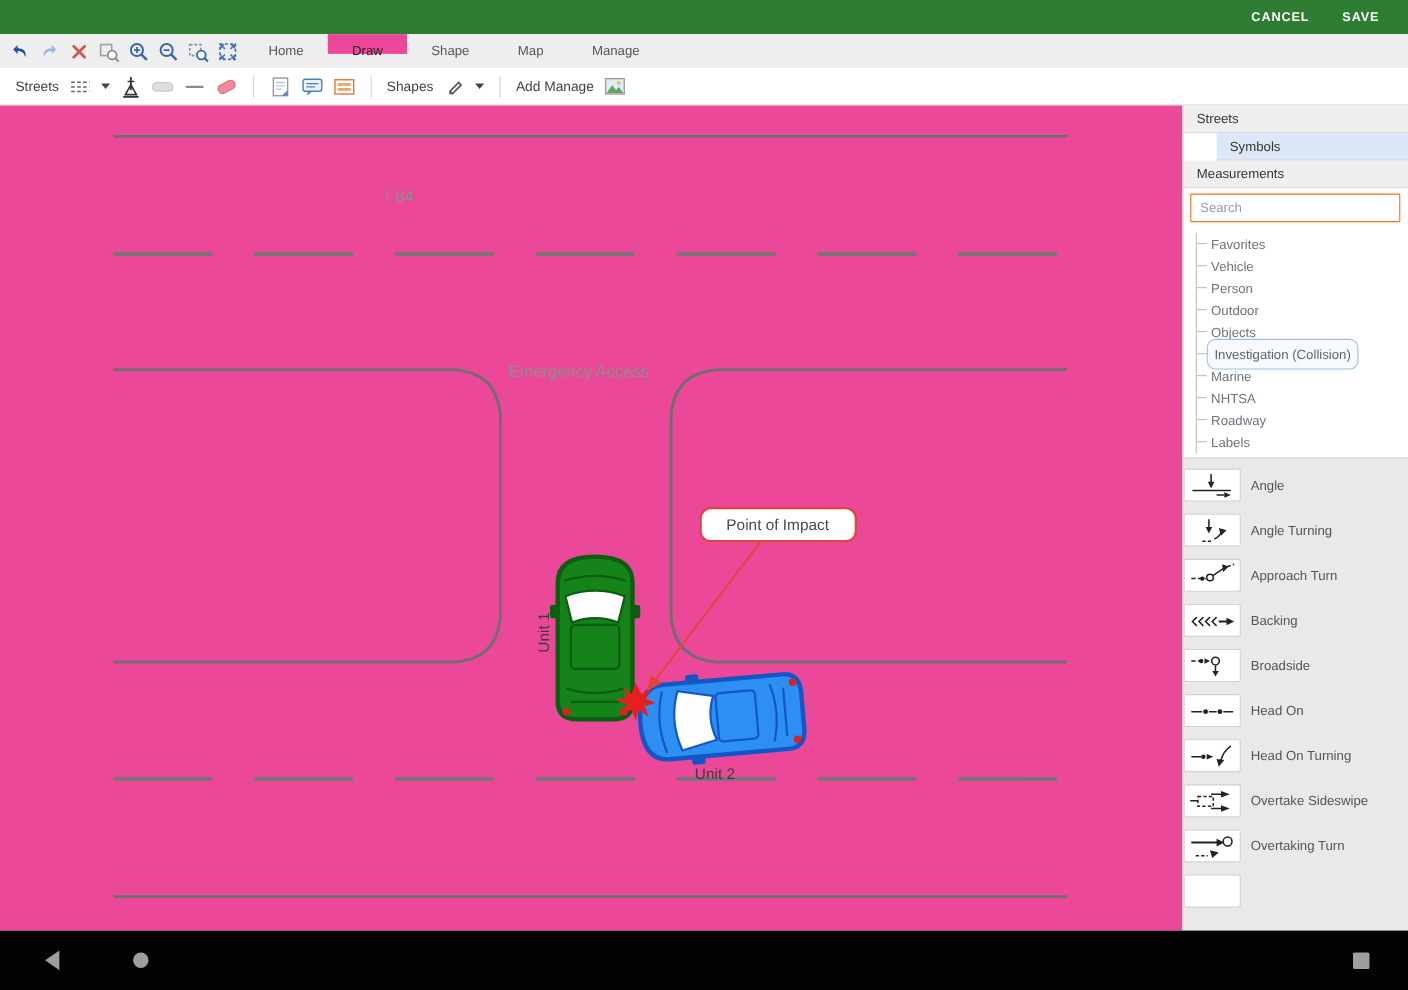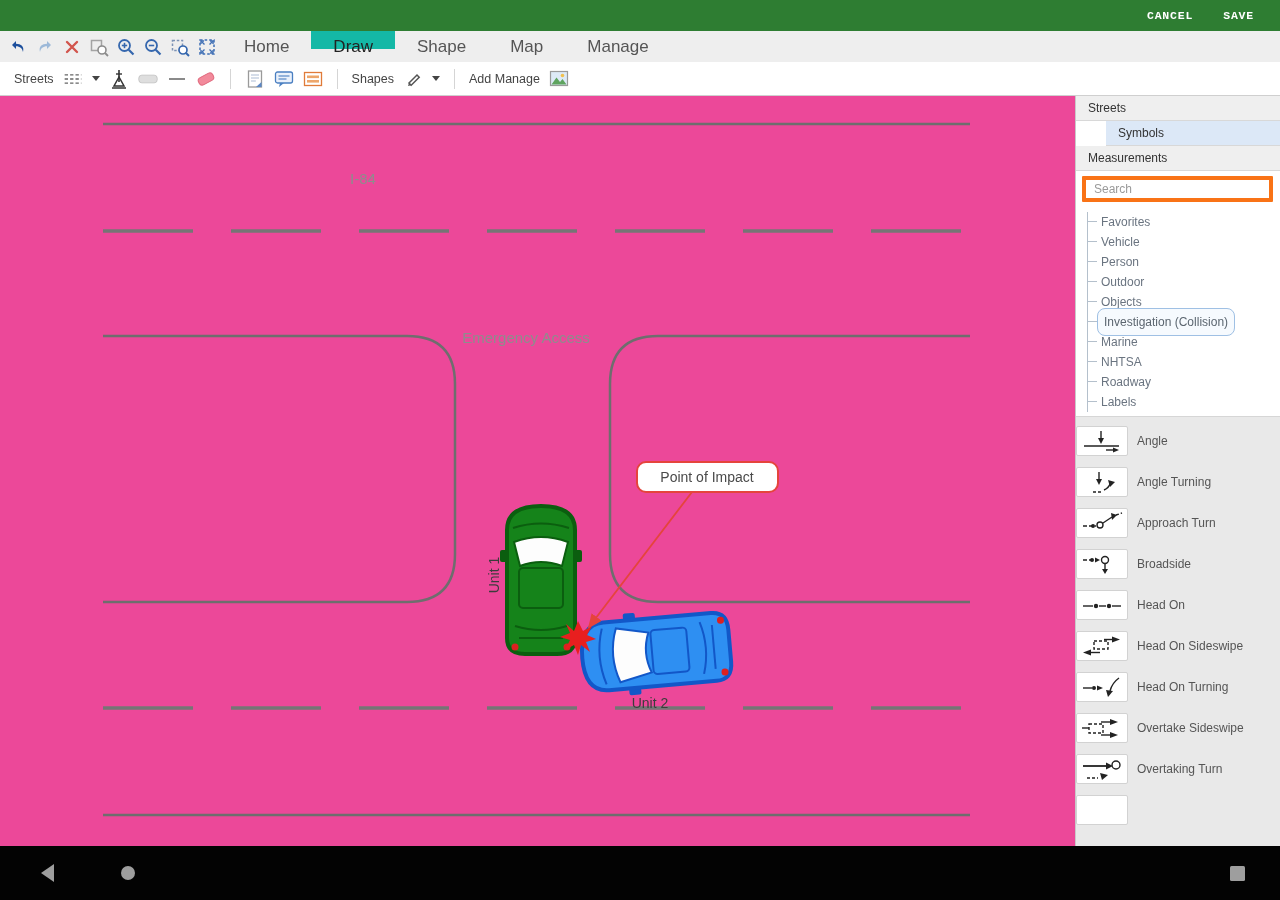--- a/index.html
+++ b/index.html
@@ -2,46 +2,46 @@
 <html><head>
 <meta charset="utf-8">
 <style>
   * { margin:0; padding:0; box-sizing:border-box; }
   body { font-family:"Liberation Sans", sans-serif; background:#000; }
   .app { position:relative; width:1280px; height:900px; background:#fff; overflow:hidden; }
 
   
   .topbar { position:absolute; left:0; top:0; width:1280px; height:31px; background:#2e7d32;
             display:flex; align-items:center; justify-content:flex-end; gap:30px; padding-right:26px; }
-  .topbar-btn { color:#fff; font-size:11.5px; font-weight:bold; letter-spacing:.8px; cursor:pointer;font-family:Liberation Mono, monospace; }
+  .topbar-btn { color:#fff; font-size:11.5px; font-weight:bold; letter-spacing:.8px; cursor:pointer; }
 
   
   .ribbon-row1 { position:absolute; left:0; top:31px; width:1280px; height:31px; background:#eeeeee; }
   .tool-strip { position:absolute; left:8px; top:0; height:31px; display:flex; align-items:center; gap:7px; }
   .tool-btn { width:20px; height:20px; display:flex; align-items:center; justify-content:center; }
   .tabs { position:absolute; left:222px; top:0; height:31px; display:flex; }
-  .tab { height:18px; line-height:31px; padding:0 22px; font-size:17px; color:#555; text-align:center; }
-  .tab.active { background:#14b8a6; color:#222; }
+  .tab { height:18px; line-height:31px; padding:0 22px; font-size:12px; color:#555; text-align:center; }
+  .tab.active { background:#ec4899; color:#222; }
   .ribbon-row2 { position:absolute; left:0; top:62px; width:1280px; height:34px; background:#fff;
                  border-bottom:1px solid #cfcfcf; display:flex; align-items:center; padding-left:14px; gap:9px; }
   .r2-label { font-size:12.5px; color:#444; }
   .vsep { width:1px; height:20px; background:#d5d5d5; margin:0 5px; }
   .caret { width:0; height:0; border-left:4px solid transparent; border-right:4px solid transparent; border-top:5px solid #444; }
 
   
   .canvas { position:absolute; left:0; top:96px; width:1075px; height:750px; background:#ec4899; }
 
   
   .sidebar { position:absolute; left:1075px; top:96px; width:205px; height:750px; background:#fff;
              border-left:1px solid #c9c9c9; overflow:hidden; }
   .side-header { height:25px; line-height:25px; padding-left:12px; font-size:12px; color:#333;
                  background:#efefef; border-bottom:1px solid #d8d8d8; }
   .side-header.active { background:#dce8f7;margin-left:30px; }
   .search-wrap { padding:5px 7px 4px 6px; }
-  .search-input { width:100%; height:26px; border:4px solid #f97316; border-radius:1px; font-size:12px;
+  .search-input { width:100%; height:26px; border:1px solid #f97316; border-radius:1px; font-size:12px;
                   padding:0 8px; color:#333; font-family:"Liberation Sans", sans-serif; outline:none; }
   .search-input::placeholder { color:#9a9a9a; }
   .tree { margin:6px 0 4px 11px; border-left:1px solid #b4c0cc; }
   .tree-item { position:relative; padding:3px 0 3px 13px; font-size:12px; color:#6a7480; height:20px; line-height:14px; }
   .tree-item::before { content:""; position:absolute; left:0; top:9px; width:9px; height:1px; background:#b4c0cc; }
   .tree-item .sel { border:1px solid #9fc0e4; background:#f6fafe; border-radius:8px; padding:6px 6px; margin-left:-4px; color:#5c6670; }
   .symbol-list { background:#e9e9e9; border-top:1px solid #d6d6d6; height:434px; overflow:hidden; padding-top:3px; }
   .symbol-row { display:flex; align-items:center; height:41px; padding-left:0; }
   .symbol-thumb { width:52px; height:30px; background:#fff; border:1px solid #d2d2d2; border-radius:2px;
                   display:flex; align-items:center; justify-content:center; flex:none; }
@@ -322,20 +322,30 @@
               <circle class="f" cx="14" cy="15" r="2"></circle>
               <circle cx="21" cy="14" r="3"></circle>
               <line x1="24" y1="12" x2="33" y2="6"></line>
               <polygon class="f" points="32,2 38,4 33,9"></polygon>
               <line x1="37" y1="4" x2="43" y2="2" stroke-dasharray="3 2"></line>
             </svg>
         </span>
         <span class="symbol-label">Approach Turn</span>
       </div>
 
+      <div class="symbol-row">
+        <span class="symbol-thumb">
+          <svg width="46" height="24" viewBox="0 0 46 24" class="sym">
+              <path d="M9 9 L5 13 L9 17 M15 9 L11 13 L15 17 M21 9 L17 13 L21 17 M27 9 L23 13 L27 17"></path>
+              <line x1="29" y1="13" x2="37" y2="13" stroke-width="2"></line>
+              <polygon class="f" points="36,9.5 43,13 36,16.5"></polygon>
+            </svg>
+        </span>
+        <span class="symbol-label">Backing</span>
+      </div>
 
       <div class="symbol-row">
         <span class="symbol-thumb">
           <svg width="46" height="24" viewBox="0 0 46 24" class="sym">
               <line x1="4" y1="8" x2="15" y2="8" stroke-dasharray="4 2"></line>
               <circle class="f" cx="13" cy="8" r="2"></circle>
               <polygon class="f" points="16,5.5 21,8 16,10.5"></polygon>
               <circle cx="26" cy="8" r="3.5"></circle>
               <line x1="26" y1="12" x2="26" y2="18"></line>
               <polygon class="f" points="23,17 29,17 26,22"></polygon>
@@ -350,32 +360,20 @@
               <line x1="4" y1="13" x2="14" y2="13"></line>
               <circle class="f" cx="17" cy="13" r="2.2"></circle>
               <line x1="20" y1="13" x2="27" y2="13"></line>
               <circle class="f" cx="30" cy="13" r="2.2"></circle>
               <line x1="33" y1="13" x2="42" y2="13"></line>
             </svg>
         </span>
         <span class="symbol-label">Head On</span>
       </div>
 
-      <div class="symbol-row">
-        <span class="symbol-thumb">
-          <svg width="46" height="24" viewBox="0 0 46 24" class="sym">
-              <line x1="12" y1="18.5" x2="21" y2="18.5"></line>
-              <polygon class="f" points="12,15.5 12,21.5 4,18.5"></polygon>
-              <rect x="15" y="7" width="14" height="8" stroke-dasharray="3 2"></rect>
-              <line x1="25" y1="5.5" x2="33" y2="5.5"></line>
-              <polygon class="f" points="33,2.5 41,5.5 33,8.5"></polygon>
-            </svg>
-        </span>
-        <span class="symbol-label">Head On Sideswipe</span>
-      </div>
 
       <div class="symbol-row">
         <span class="symbol-thumb">
           <svg width="46" height="24" viewBox="0 0 46 24" class="sym">
               <line x1="4" y1="13" x2="13" y2="13"></line>
               <circle class="f" cx="15" cy="13" r="2"></circle>
               <polygon class="f" points="18,10.5 24,13 18,15.5"></polygon>
               <path d="M40 3 Q33 8 31 16"></path>
               <polygon class="f" points="27,15 34,16 29,22"></polygon>
             </svg>

